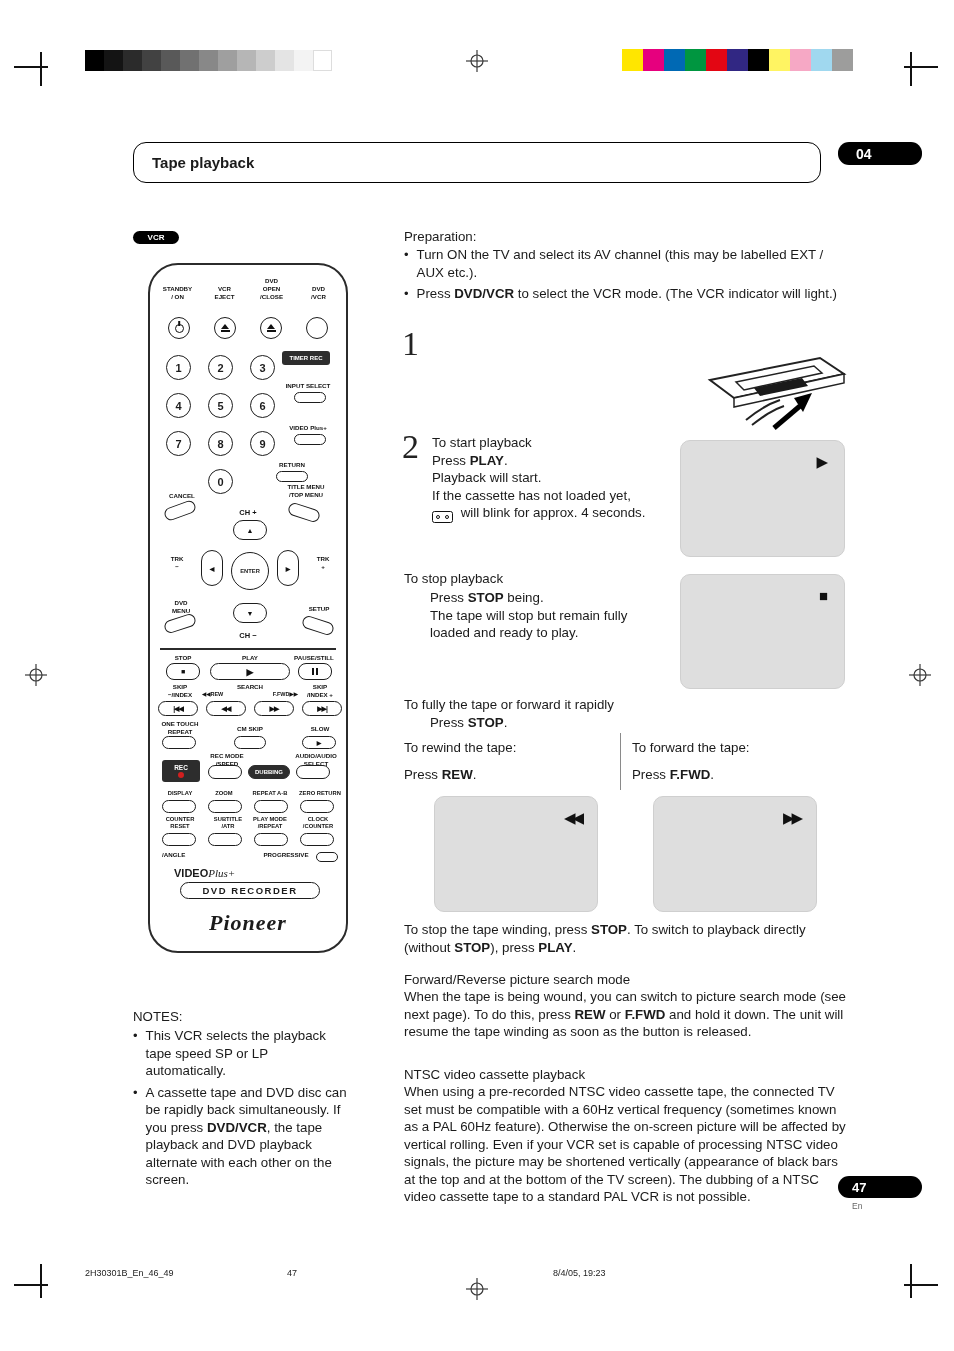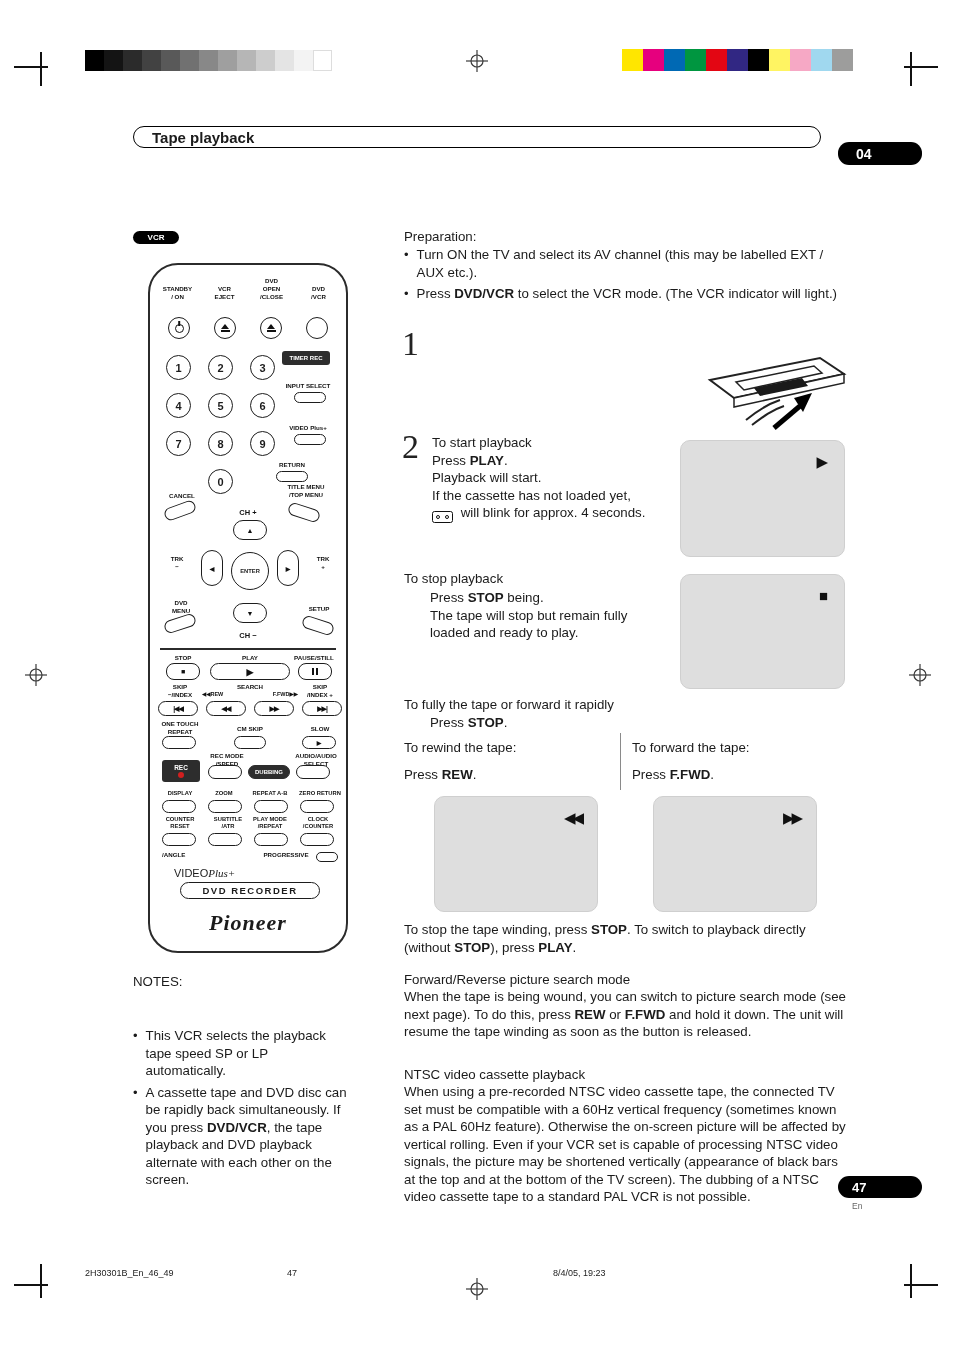--- a/index.html
+++ b/index.html
@@ -123,21 +123,21 @@
 
   <div class="abs crop" style="left:40px;top:52px;width:2px;height:34px"></div>
   <div class="abs crop" style="left:14px;top:66px;width:34px;height:2px"></div>
   <div class="abs crop" style="left:910px;top:52px;width:2px;height:34px"></div>
   <div class="abs crop" style="left:904px;top:66px;width:34px;height:2px"></div>
   <div class="abs crop" style="left:40px;top:1264px;width:2px;height:34px"></div>
   <div class="abs crop" style="left:14px;top:1284px;width:34px;height:2px"></div>
   <div class="abs crop" style="left:910px;top:1264px;width:2px;height:34px"></div>
   <div class="abs crop" style="left:904px;top:1284px;width:34px;height:2px"></div>
 
-  <div class="abs hdr-pill" style="left:133px;top:126px;width:688px;height:22px">
+  <div class="abs hdr-pill" style="left:133px;top:142px;width:688px;height:41px">
     <span>Tape playback</span>
   </div>
   <div class="abs hdr-chap" style="left:838px;top:142px;width:84px;height:23px">
     <span>04</span>
   </div>
 
   <div class="abs vcr-badge" style="left:133px;top:231px;width:46px;height:13px">VCR</div>
 
   <div class="abs remote" style="left:148px;top:263px;width:200px;height:690px">
     <div class="abs" style="top:12px;left:4px;right:4px;display:flex;align-items:flex-end">
@@ -306,21 +306,21 @@
     <div class="ovb" style="left:12px;top:568px;width:34px;height:13px"></div>
     <div class="ovb" style="left:58px;top:568px;width:34px;height:13px"></div>
     <div class="ovb" style="left:104px;top:568px;width:34px;height:13px"></div>
     <div class="ovb" style="left:150px;top:568px;width:34px;height:13px"></div>
 
     <div class="rl abs" style="left:12px;top:586px;width:40px;text-align:left">/ANGLE</div>
     <div class="rl abs" style="left:108px;top:586px;width:56px">PROGRESSIVE</div>
     <div class="ovb" style="left:166px;top:587px;width:22px;height:10px"></div>
 
     <div class="abs" style="left:24px;top:598px">
-      <span style="font-size:11px;font-weight:normal">VIDEO</span><span style="font-size:11px;font-style:italic;font-family:'Liberation Serif',serif">Plus+</span>
+      <span style="font-size:11px;font-weight:bold">VIDEO</span><span style="font-size:11px;font-style:italic;font-family:'Liberation Serif',serif">Plus+</span>
     </div>
     <div class="abs dvdrec" style="left:30px;top:617px;width:140px;height:17px">DVD RECORDER</div>
     <div class="abs pioneer" style="left:0;top:645px;width:100%;text-align:center">Pioneer</div>
   </div>
 
   <div class="abs h" style="left:404px;top:228px">Preparation:</div>
   <div class="abs" style="left:404px;top:246px;width:438px">
     <div class="bull">
         <span class="dot">•</span>
         <p class="txt"><span>Turn ON the TV and select its AV channel (this may be labelled EXT / AUX etc.).</span></p>
@@ -386,21 +386,21 @@
   </div>
 
   <div class="abs txt" style="left:404px;top:921px;width:444px"><span>To stop the tape winding, press </span><b>STOP</b><span>. To switch to playback directly (without </span><b>STOP</b><span>), press </span><b>PLAY</b><span>.</span></div>
 
   <div class="abs h" style="left:404px;top:971px">Forward/Reverse picture search mode</div>
   <div class="abs txt" style="left:404px;top:988px;width:444px"><span>When the tape is being wound, you can switch to picture search mode (see next page). To do this, press </span><b>REW</b><span> or </span><b>F.FWD</b><span> and hold it down. The unit will resume the tape winding as soon as the button is released.</span></div>
 
   <div class="abs h" style="left:404px;top:1066px">NTSC video cassette playback</div>
   <div class="abs txt" style="left:404px;top:1083px;width:444px">When using a pre-recorded NTSC video cassette tape, the connected TV set must be compatible with a 60Hz vertical frequency (sometimes known as a PAL 60Hz feature). Otherwise the on-screen picture will be affected by vertical rolling. Even if your VCR set is capable of processing NTSC video signals, the picture may be shortened vertically (appearance of black bars at the top and at the bottom of the TV screen). The dubbing of a NTSC video cassette tape to a standard PAL VCR is not possible.</div>
 
-  <div class="abs h" style="left:133px;top:973px">NOTES:</div>
+  <div class="abs h" style="left:133px;top:1008px">NOTES:</div>
   <div class="abs" style="left:133px;top:1027px;width:218px">
     <div class="bull">
         <span class="dot">•</span>
         <p class="txt"><span>This VCR selects the playback tape speed SP or LP automatically.</span></p>
       </div>
     <div class="bull">
         <span class="dot">•</span>
         <p class="txt"><span>A cassette tape and DVD disc can be rapidly back simultaneously. If you press </span><b>DVD/VCR</b><span>, the tape playback and DVD playback alternate with each other on the screen.</span></p>
       </div>
   </div>

